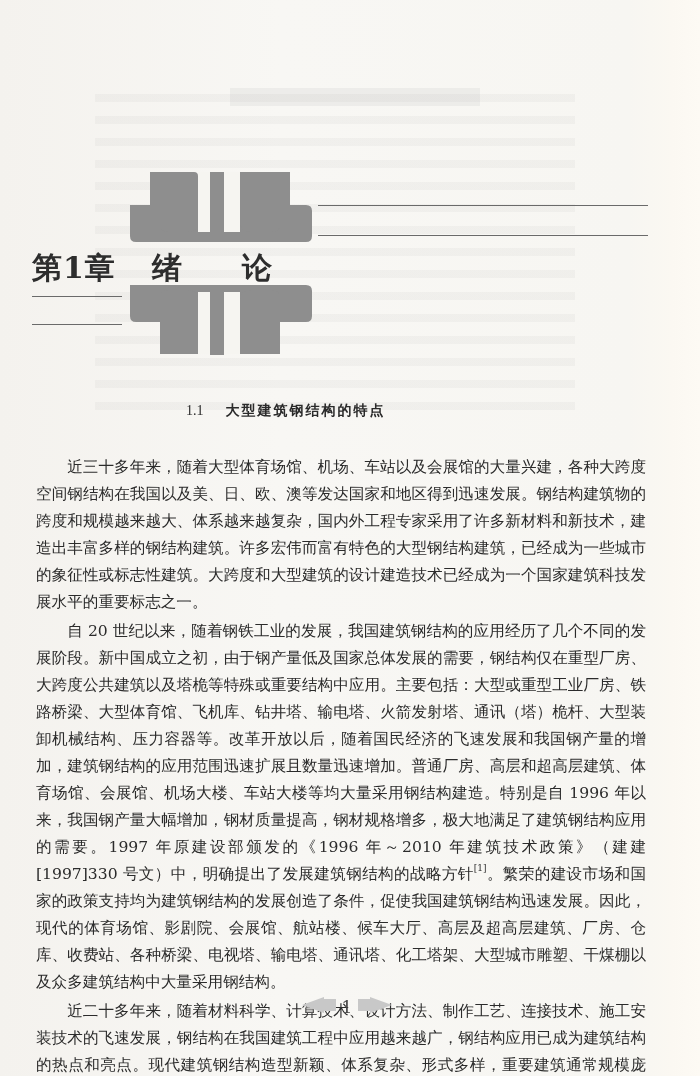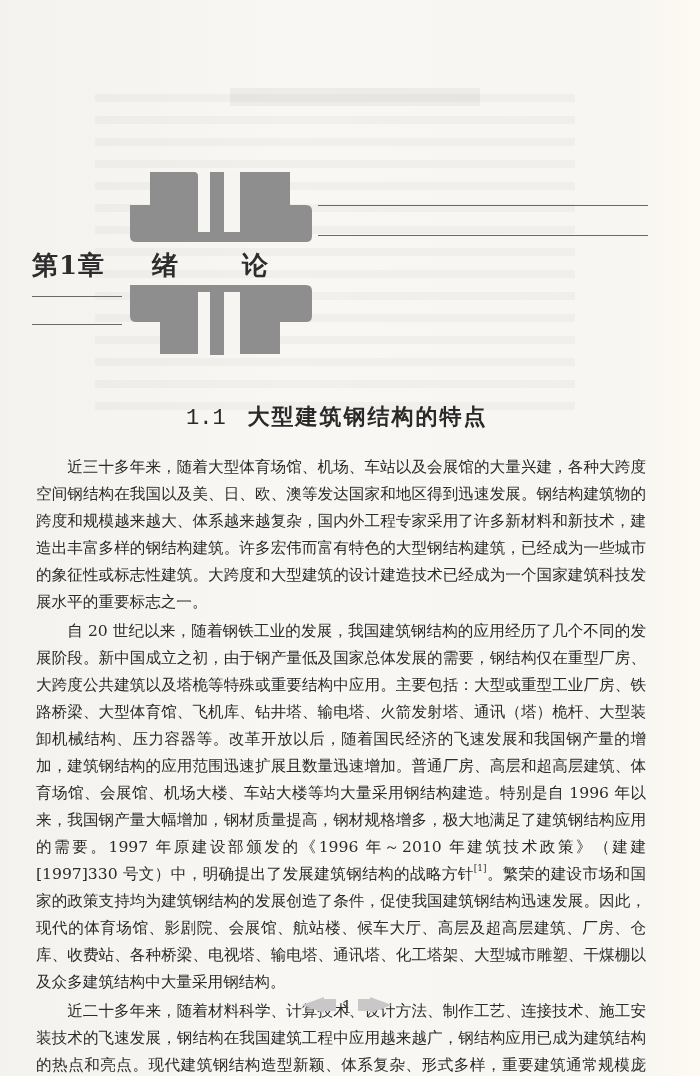--- a/index.html
+++ b/index.html
@@ -22,30 +22,30 @@
     .bleed-header {
       position: absolute; left: 230px; top: 88px; width: 250px; height: 18px;
       background: rgba(150,150,150,0.10);
     }
     
     .ornament { position: absolute; left: 0; top: 0; }
     .ornament svg { display: block; }
     .chapter-title {
       position: absolute; left: 32px; top: 248px;
       font-family: "DejaVu Serif", "Liberation Serif", serif;
-      font-weight: bold; font-size: 26px; color: #2d2d2d;
+      font-weight: bold; font-size: 30px; color: #2d2d2d;
       letter-spacing: 1px; white-space: nowrap;
     }
     .chapter-title .w1 { position: absolute; left: 120px; top: 0; }
     .chapter-title .w2 { position: absolute; left: 210px; top: 0; }
     .rule { position: absolute; height: 1px; background: #6a6a6a; }
     .section-title {
       position: absolute; left: 186px; top: 402px;
-      font-family: Liberation Mono, monospace;
-      font-size: 22px; font-weight: bold; color: #2a2a2a;
+      font-family: Liberation Serif, serif;
+      font-size: 14px; font-weight: bold; color: #2a2a2a;
       letter-spacing: 2px; white-space: nowrap;
     }
     .section-title .sec-num { font-weight: normal; margin-right: 22px; letter-spacing: 0; }
     .body-text {
       position: absolute; left: 34px; top: 452px; width: 614px;
       font-size: 15.6px; line-height: 27px; color: #2b2b2b;
       text-align: justify; text-justify: inter-character;
     }
     .body-text p { margin: 2px; text-indent: 2em; }
     .body-text sup { font-size: 9px; vertical-align: top; line-height: 1; position: relative; top: 3px; }

